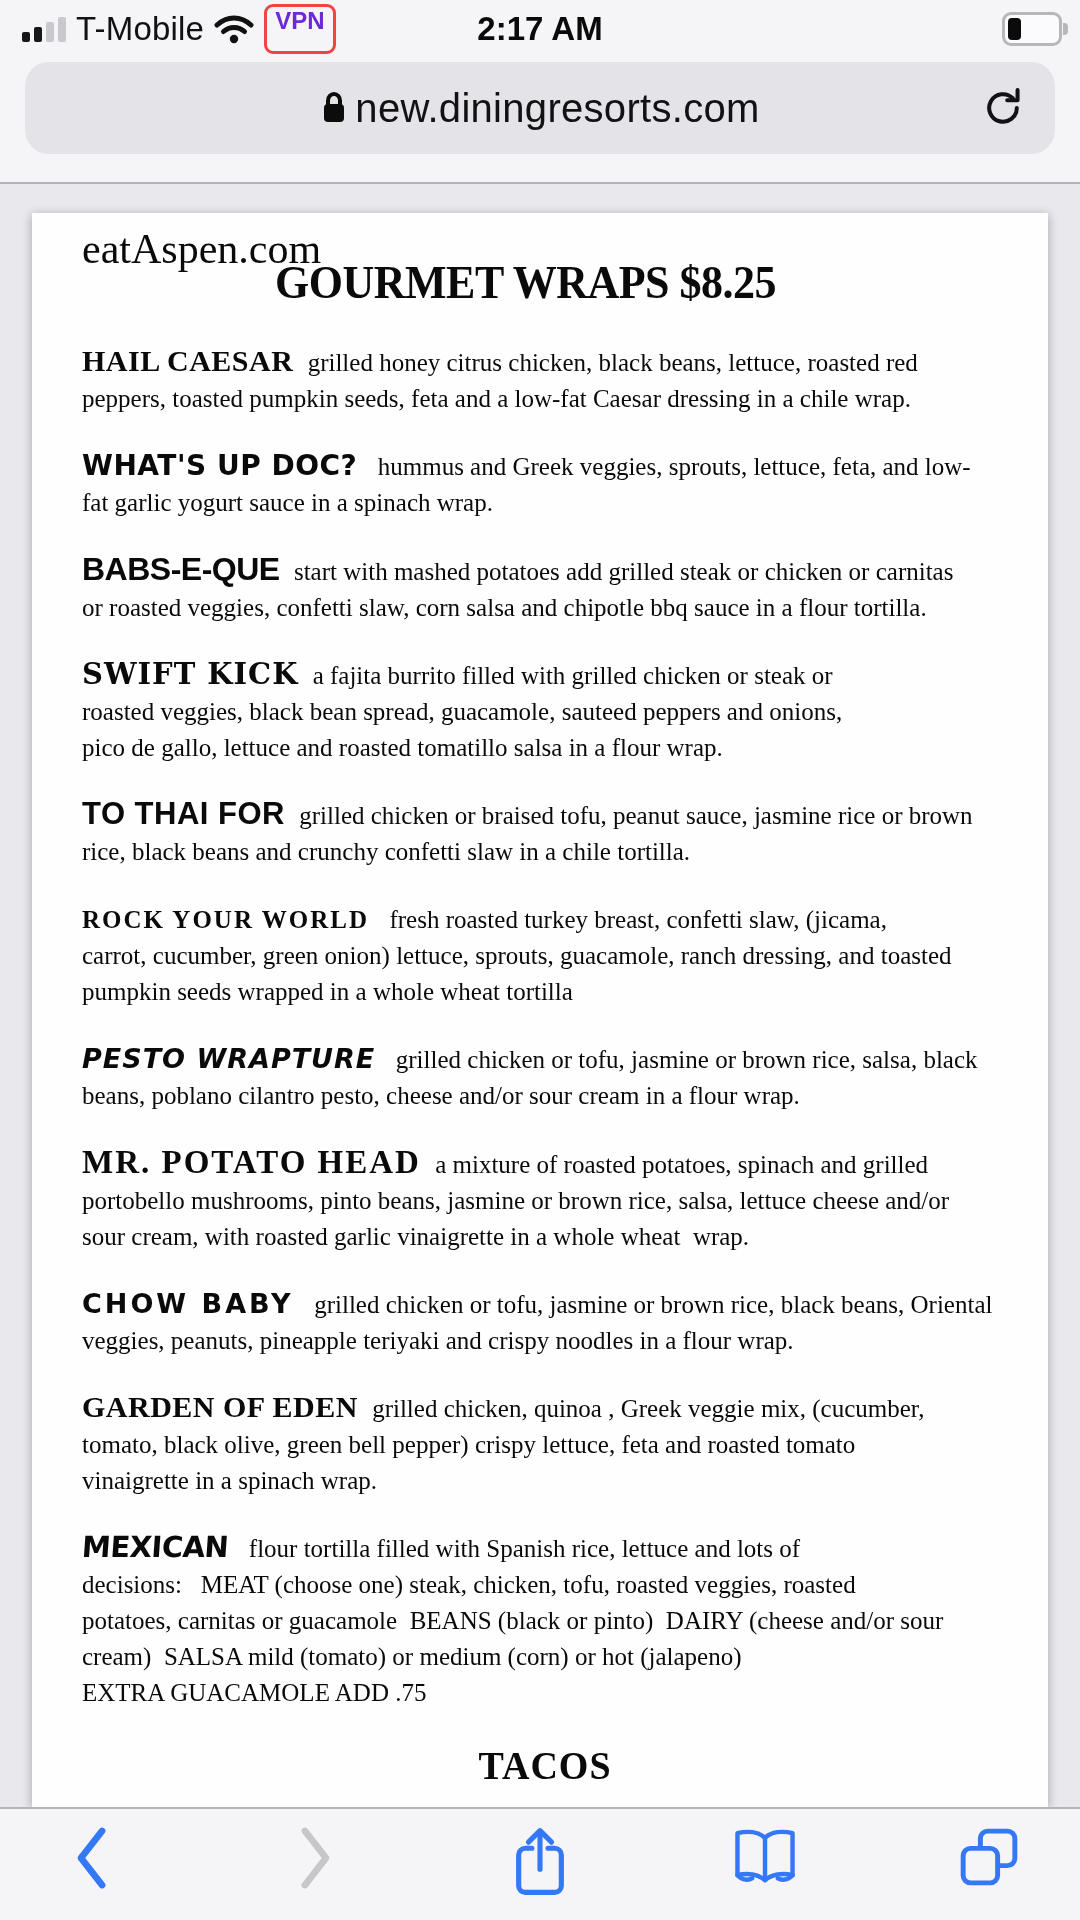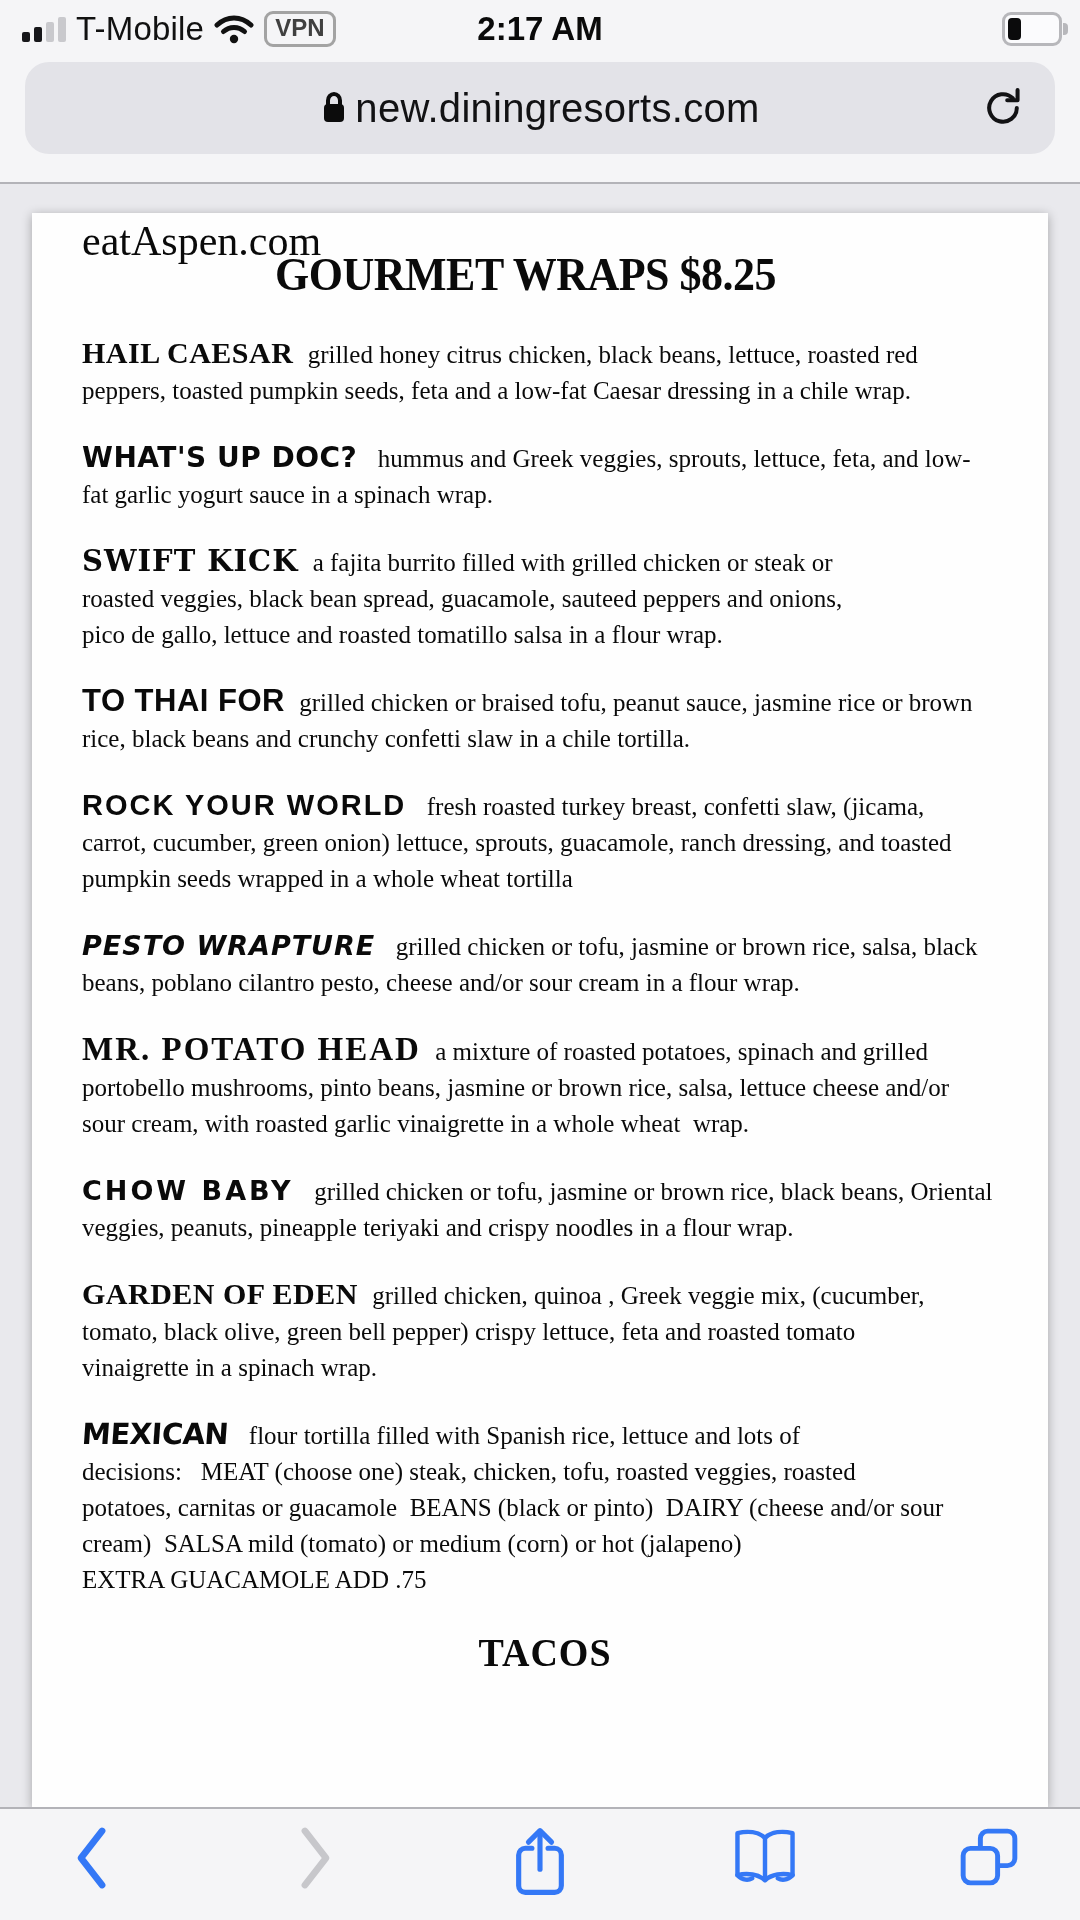--- a/index.html
+++ b/index.html
@@ -8,56 +8,56 @@
   .screen{position:relative;width:1080px;height:1392px;}
 
   
   .chrome{position:absolute;top:0;left:0;width:1080px;height:182px;background:#f5f5f7;z-index:5;}
   .status-bar{position:absolute;top:0;left:0;right:0;height:58px;display:flex;align-items:center;}
   .sb-left{display:flex;align-items:center;gap:10px;padding-left:22px;}
   .carrier{font-size:33px;color:#111;letter-spacing:0.2px;}
   .signal{display:flex;align-items:flex-end;gap:4px;height:26px;}
   .signal .bar{width:8px;border-radius:2px;background:#c9c9cd;}
   .signal .bar.filled{background:#17171a;}
-  .vpn-badge{font-size:24px;font-weight:600;color:#404040;border:3px solid #a3a3a3;
-             border-radius:9px;padding:0px 8px 2px;line-height:1.15;}
+  .vpn-badge{font-size:24px;font-weight:600;color:#6d28d9;border:3px solid #ef4444;
+             border-radius:9px;padding:0px 8px 16px;line-height:1.15;}
   .sb-center{position:absolute;left:0;right:0;text-align:center;font-size:33px;font-weight:600;color:#0a0a0a;}
   .sb-right{position:absolute;right:18px;top:12px;display:flex;align-items:center;}
   .battery{position:relative;width:54px;height:28px;border:3px solid #b7b7bb;border-radius:9px;background:#fbfbfd;}
   .battery-fill{position:absolute;left:3px;top:3px;bottom:3px;border-radius:4px;background:#0b0b0c;}
   .battery-nub{position:absolute;right:-9px;top:8px;width:5px;height:12px;border-radius:0 4px 4px 0;background:#b7b7bb;}
 
   
   .url-pill{position:absolute;top:62px;left:25px;right:25px;height:92px;background:#e3e3e8;
             border-radius:24px;display:flex;align-items:center;justify-content:center;gap:7px;}
   .url-text{font-size:40px;color:#121214;letter-spacing:0.3px;}
   .reload-btn{position:absolute;right:24px;top:18px;width:56px;height:56px;display:flex;
               align-items:center;justify-content:center;background:none;border:none;padding:0;cursor:pointer;}
   .chrome-divider{position:absolute;top:182px;left:0;width:1080px;height:2px;background:#b3b3b8;z-index:6;}
 
   
   .page-gutter{position:absolute;top:184px;left:0;width:1080px;height:1623px;background:#e9e9ed;}
   .paper{position:absolute;top:29px;left:32px;width:1016px;height:1594px;background:#fefefe;
          overflow:hidden;box-shadow:0 2px 10px rgba(0,0,0,0.30);}
-  .paper-inner{padding:6px 40px 0 50px;color:#0a0a0a;}
+  .paper-inner{padding:14px 40px 0 50px;color:#0a0a0a;}
   .site-title{font-family:"Liberation Serif",serif;font-size:42px;line-height:1.05;}
   .main-heading{font-family:"Liberation Serif",serif;font-weight:bold;font-size:44px;line-height:1.0;
                 letter-spacing:-0.5px;width:fit-content;margin:-10px 0 0 193px;transform:scaleY(1.06);}
   .menu-list{margin-top:40px;}
   .menu-item{margin:0 0 32px 0;font-size:0;}
   .item-name{font-size:30px;line-height:32.5px;margin-right:8px;}
   .item-desc{font-family:"Liberation Serif",serif;font-size:25px;line-height:36px;white-space:pre-wrap;}
 
   
   .style-serif-heavy{font-family:"Liberation Serif",serif;font-weight:bold;letter-spacing:0.5px;}
   .style-grunge{font-family:"DejaVu Sans",sans-serif;font-weight:bold;letter-spacing:0.5px;font-size:28px;}
   .style-heavy-sans{font-family:"Liberation Sans",sans-serif;font-weight:bold;font-size:32px;letter-spacing:-0.5px;}
   .style-bold-sans{font-family:"Liberation Sans",sans-serif;font-weight:bold;font-size:31px;letter-spacing:0.5px;}
   .style-stencil{font-family:"DejaVu Serif",serif;font-weight:bold;font-size:29px;letter-spacing:1px;}
-  .style-funky{font-family:Liberation Sans, sans-serif;font-weight:bold;font-size:29px;letter-spacing:2px;text-align:center;}
+  .style-funky{font-family:Liberation Serif, serif;font-weight:bold;font-size:25px;letter-spacing:2px;text-align:center;}
   .style-funky-italic{font-family:"DejaVu Sans",sans-serif;font-weight:bold;font-style:italic;font-size:27px;letter-spacing:1px;text-align:center;}
   .style-serif-heavy-spaced{font-family:"Liberation Serif",serif;font-weight:bold;font-size:33px;letter-spacing:2px;}
   .style-oriental{font-family:"DejaVu Sans",sans-serif;font-weight:bold;font-size:27px;letter-spacing:3px;}
   .style-condensed-heavy{font-family:"Liberation Sans",sans-serif;font-weight:bold;font-size:32px;
                          display:inline-block;transform:scaleX(0.88);transform-origin:left bottom;letter-spacing:0px;}
   .style-heavy-italic{font-family:"DejaVu Sans",sans-serif;font-weight:bold;font-size:29px;letter-spacing:-0.5px;
                       display:inline-block;transform:skewX(-4deg);}
 
   .tacos-heading{font-family:"Liberation Serif",serif;font-weight:bold;font-size:38px;letter-spacing:1px;
                  text-align:center;margin-top:26px;transform:scaleY(1.05);}
@@ -123,20 +123,22 @@
   <div class="page-gutter">
     <div class="paper">
       <div class="paper-inner">
         <div class="site-title">eatAspen.com</div>
         <div class="main-heading">GOURMET WRAPS $8.25</div>
         <div class="menu-list">
             <p class="menu-item"><span class="item-name style-serif-heavy">HAIL CAESAR</span><span class="item-desc"> grilled honey citrus chicken, black beans, lettuce, roasted red
 peppers, toasted pumpkin seeds, feta and a low-fat Caesar dressing in a chile wrap.</span></p>
             <p class="menu-item"><span class="item-name style-grunge">WHAT'S UP DOC?</span><span class="item-desc">  hummus and Greek veggies, sprouts, lettuce, feta, and low-
 fat garlic yogurt sauce in a spinach wrap.</span></p>
+            <p class="menu-item"><span class="item-name style-heavy-sans">BABS-E-QUE</span><span class="item-desc"> start with mashed potatoes add grilled steak or chicken or carnitas
+or roasted veggies, confetti slaw, corn salsa and chipotle bbq sauce in a flour tortilla.</span></p>
             <p class="menu-item"><span class="item-name style-stencil">SWIFT KICK</span><span class="item-desc"> a fajita burrito filled with grilled chicken or steak or
 roasted veggies, black bean spread, guacamole, sauteed peppers and onions,
 pico de gallo, lettuce and roasted tomatillo salsa in a flour wrap.</span></p>
             <p class="menu-item"><span class="item-name style-bold-sans">TO THAI FOR</span><span class="item-desc"> grilled chicken or braised tofu, peanut sauce, jasmine rice or brown
 rice, black beans and crunchy confetti slaw in a chile tortilla.</span></p>
             <p class="menu-item"><span class="item-name style-funky">ROCK YOUR WORLD</span><span class="item-desc">  fresh roasted turkey breast, confetti slaw, (jicama,
 carrot, cucumber, green onion) lettuce, sprouts, guacamole, ranch dressing, and toasted
 pumpkin seeds wrapped in a whole wheat tortilla</span></p>
             <p class="menu-item"><span class="item-name style-funky-italic">PESTO WRAPTURE</span><span class="item-desc">  grilled chicken or tofu, jasmine or brown rice, salsa, black
 beans, poblano cilantro pesto, cheese and/or sour cream in a flour wrap.</span></p>

